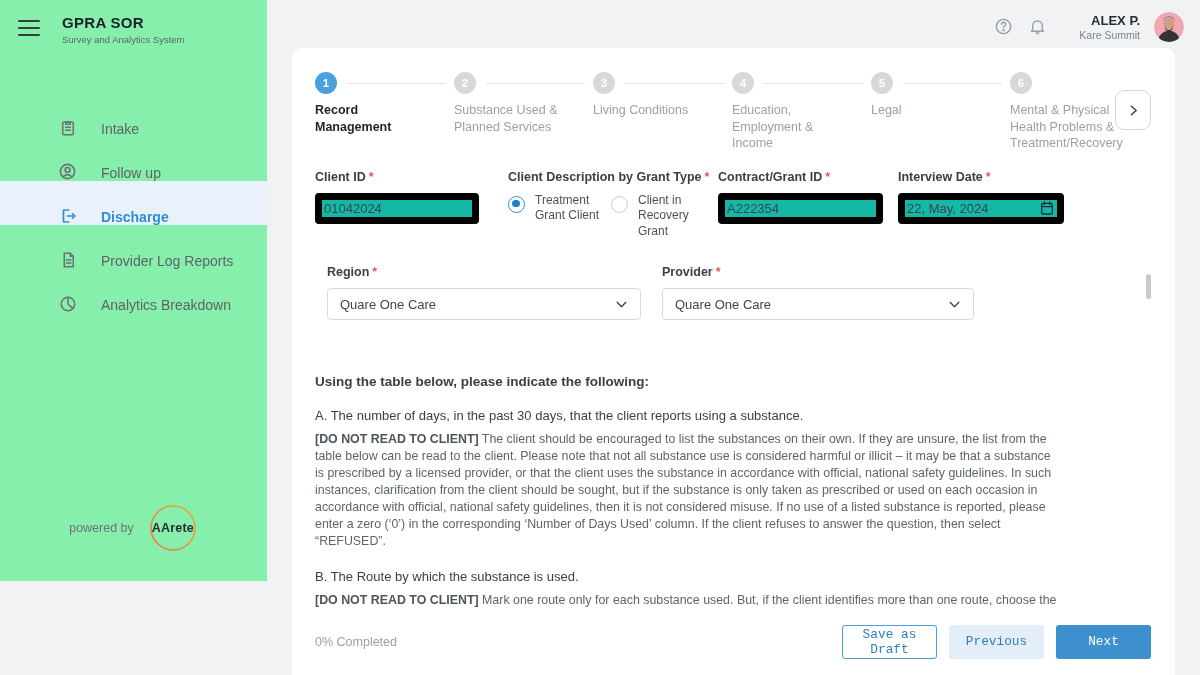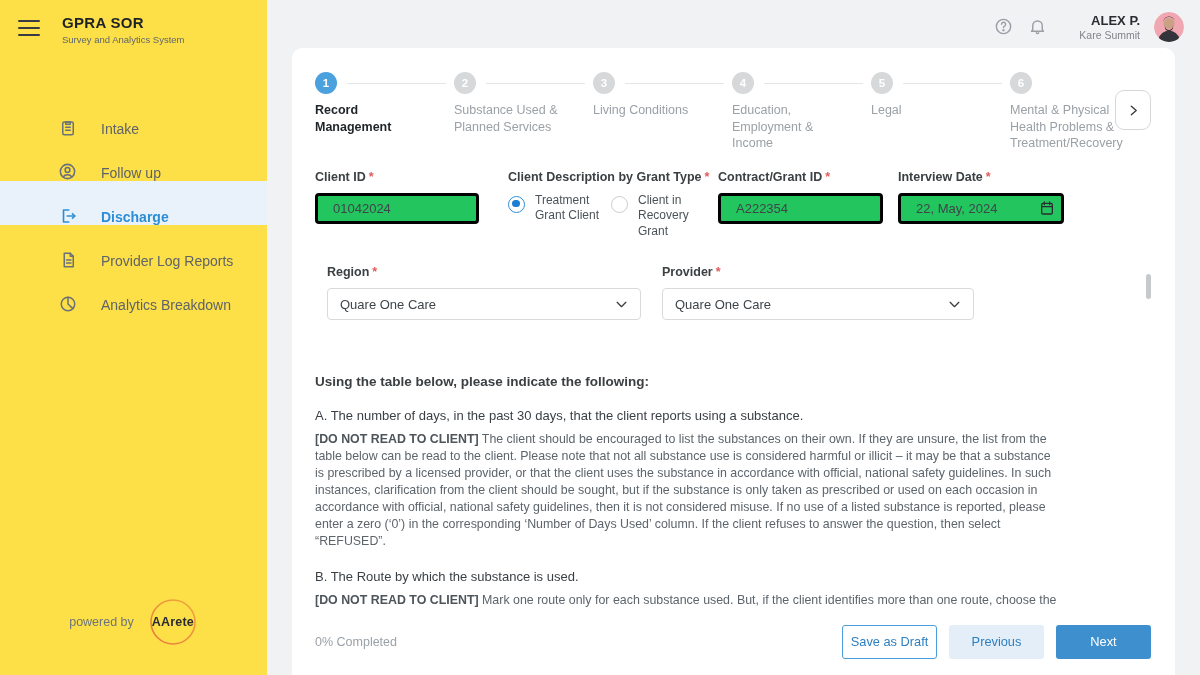--- a/index.html
+++ b/index.html
@@ -6,22 +6,22 @@
   html,body { width:1200px; height:675px; overflow:hidden; }
   body {
     font-family:"Liberation Sans", sans-serif;
     background:#f1f2f4;
     color:#3c4043;
     position:relative;
   }
 
   
   .sidebar {
-    position:absolute; left:0; top:0; width:267px; height:675px;
-    background:#fde047; z-index:5;
+    position:absolute; left:0; top:0; width:267px; height:581px;
+    background:#86efac; z-index:5;
   }
   .brand { display:flex; align-items:flex-start; padding:14px 16px 0 18px; }
   .hamburger { width:22px; height:16px; margin-top:6px; cursor:pointer; display:flex; flex-direction:column; justify-content:space-between; }
   .hamburger span { display:block; height:2.4px; background:#383c40; border-radius:2px; }
   .brand-text { margin-left:22px; }
   .brand-title { font-size:15px; font-weight:bold; color:#1e2226; letter-spacing:.3px; }
   .brand-sub { font-size:9.5px; color:#5f666c; margin-top:3px; }
 
   .nav { margin-top:48px; }
   .nav-item {
@@ -73,23 +73,23 @@
     position:absolute; right:24px; top:42px; width:36px; height:40px;
     border:1px solid #d5d8db; border-radius:9px; background:#fff; cursor:pointer;
     display:flex; align-items:center; justify-content:center;
   }
 
   
   .form-row1 { display:flex; padding:0 24px 0 23px; margin-top:18px; }
   .field-label { font-size:12.5px; font-weight:bold; color:#3c4043; margin-bottom:9px; white-space:nowrap; }
   .req { color:#e15b5b; font-weight:bold; margin-left:3px; }
   .text-input {
-    height:31px; width:100%; border:3px solid #000000; border-radius:4px;
-    padding:0 15px; font-size:13px; color:#3f454a; font-family:"Liberation Sans", sans-serif;
-    outline:none; background:#22c55e;
+    height:31px; width:100%; border:7px solid #000000; border-radius:4px;
+    padding:0 2px; font-size:13px; color:#3f454a; font-family:"Liberation Sans", sans-serif;
+    outline:none; background:#14b8a6;
   }
   .f-client { width:164px; }
   .f-grant { width:196px; margin-left:29px; }
   .f-contract { width:165px; margin-left:14px; }
   .f-date { width:166px; margin-left:15px; }
   .date-wrap { position:relative; }
   .date-wrap .text-input { padding-right:30px; }
   .cal-icon { position:absolute; right:9px; top:7px; cursor:pointer; }
 
   .radio-row { display:flex; margin-top:3px; }
@@ -118,21 +118,21 @@
   .sec-para { font-size:12.4px; line-height:1.37; color:#5d656c; margin-top:8px; max-width:742px; }
   .sec-tag { font-weight:bold; color:#4d545a; }
 
   
   .card-footer {
     position:absolute; left:0; right:0; bottom:0; height:67px; background:#ffffff;
     display:flex; align-items:center; justify-content:space-between; padding:0 24px 0 23px;gap:8px;
   }
   .progress-text { font-size:12.5px; color:#9aa1a7; }
   .footer-btns { display:flex; gap:12px; }
-  .btn { height:34px; width:95px; border-radius:3px; font-size:12.8px; font-family:Liberation Sans, sans-serif; cursor:pointer; display:flex; align-items:center; justify-content:center; border:none; }
+  .btn { height:34px; width:95px; border-radius:3px; font-size:12.8px; font-family:Liberation Mono, monospace; cursor:pointer; display:flex; align-items:center; justify-content:center; border:none; }
   .btn-outline { background:#fff; border:1px solid #4a9edb; color:#2d7fc1; }
   .btn-soft { background:#e4eef8; color:#2d7fc1; }
   .btn-primary { background:#3d8fce; color:#ffffff; }
 
   
   .scroll-thumb {
     position:absolute; left:1146px; top:274px; width:5px; height:25px;
     background:#c7cacd; border-radius:3px; z-index:6; cursor:pointer;
   }
 </style>

